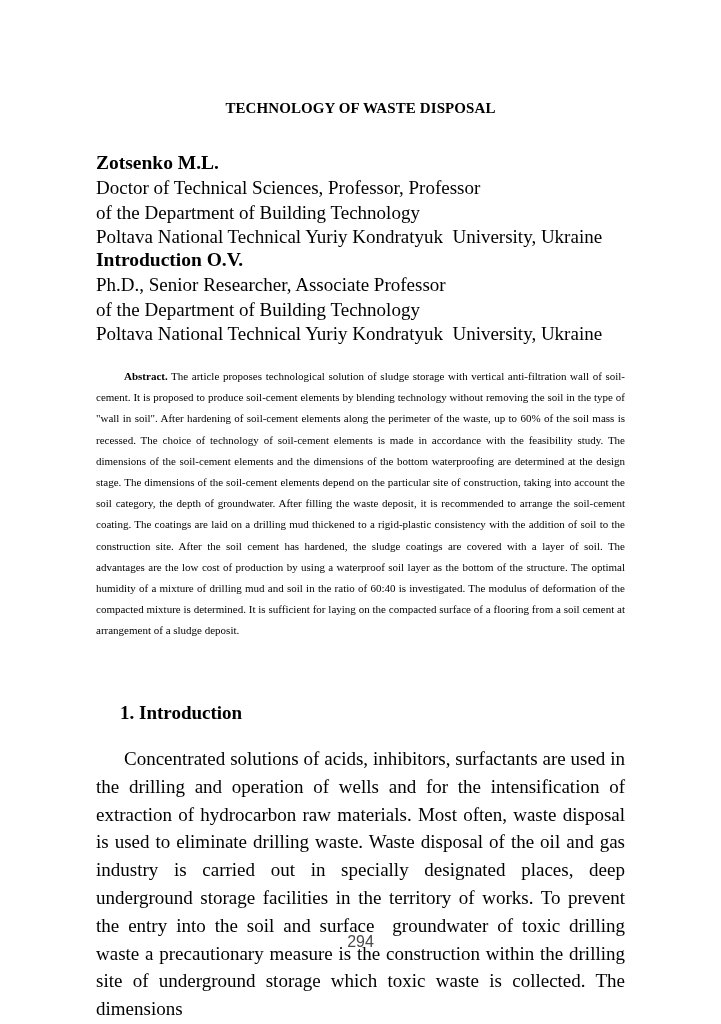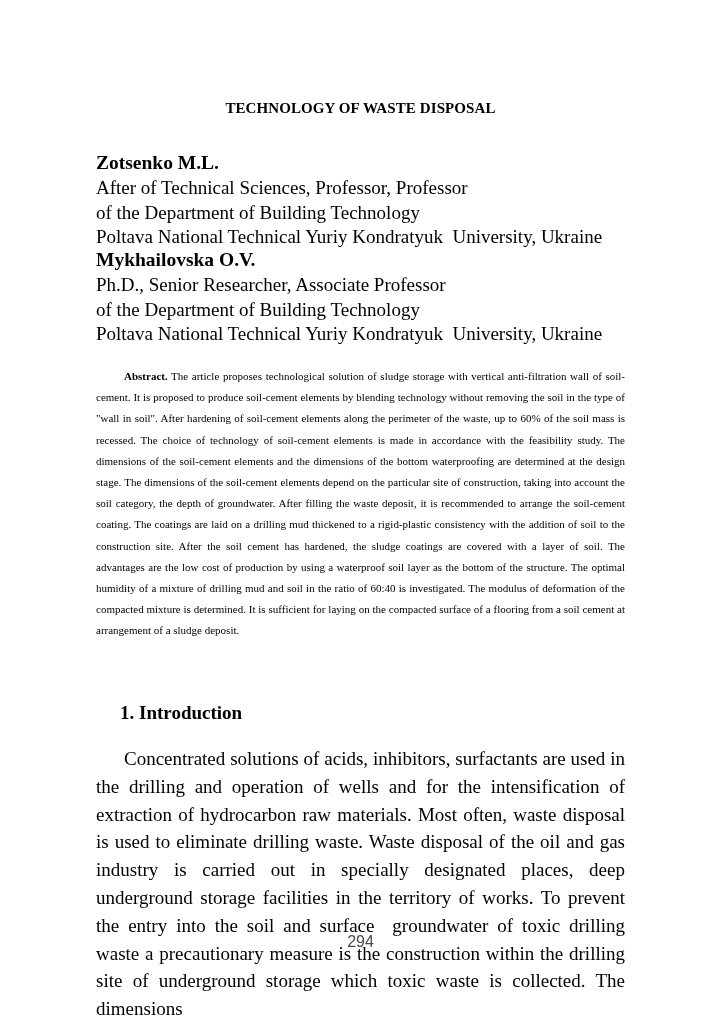--- a/index.html
+++ b/index.html
@@ -123,27 +123,27 @@
 <body>
 
 <div class="page">
 
   <div class="title-block">
     <div class="title-line">TECHNOLOGY OF WASTE DISPOSAL</div>
   </div>
 
   <div class="author-block first">
     <div class="author-name">Zotsenko M.L.</div>
-    <div class="author-line">After of Technical Sciences, Professor, Professor</div>
+    <div class="author-line">Doctor of Technical Sciences, Professor, Professor</div>
     <div class="author-line">of the Department of Building Technology</div>
     <div class="author-line">Poltava National Technical Yuriy Kondratyuk  University, Ukraine</div>
   </div>
 
   <div class="author-block second">
-    <div class="author-name">Mykhailovska O.V.</div>
+    <div class="author-name">Introduction O.V.</div>
     <div class="author-line">Ph.D., Senior Researcher, Associate Professor</div>
     <div class="author-line">of the Department of Building Technology</div>
     <div class="author-line">Poltava National Technical Yuriy Kondratyuk  University, Ukraine</div>
   </div>
 
   <p class="abstract"><span class="lead">Abstract.</span><span> The article proposes technological solution of sludge storage with vertical anti-filtration wall of soil-cement. It is proposed to produce soil-cement elements by blending technology without removing the soil in the type of "wall in soil". After hardening of soil-cement elements along the perimeter of the waste, up to 60% of the soil mass is recessed. The choice of technology of soil-cement elements is made in accordance with the feasibility study. The dimensions of the soil-cement elements and the dimensions of the bottom waterproofing are determined at the design stage. The dimensions of the soil-cement elements depend on the particular site of construction, taking into account the soil category, the depth of groundwater. After filling the waste deposit, it is recommended to arrange the soil-cement coating. The coatings are laid on a drilling mud thickened to a rigid-plastic consistency with the addition of soil to the construction site. After the soil cement has hardened, the sludge coatings are covered with a layer of soil. The advantages are the low cost of production by using a waterproof soil layer as the bottom of the structure. The optimal humidity of a mixture of drilling mud and soil in the ratio of 60:40 is investigated. The modulus of deformation of the compacted mixture is determined. It is sufficient for laying on the compacted surface of a flooring from a soil cement at arrangement of a sludge deposit.</span></p>
 
   <div class="section-heading">1. Introduction</div>
 
   <p class="body-par">Concentrated solutions of acids, inhibitors, surfactants are used in the drilling and operation of wells and for the intensification of extraction of hydrocarbon raw materials. Most often, waste disposal is used to eliminate drilling waste. Waste disposal of the oil and gas industry is carried out in specially designated places, deep underground storage facilities in the territory of works. To prevent the entry into the soil and surface  groundwater of toxic drilling waste a precautionary measure is the construction within the drilling site of underground storage which toxic waste is collected. The dimensions</p>

